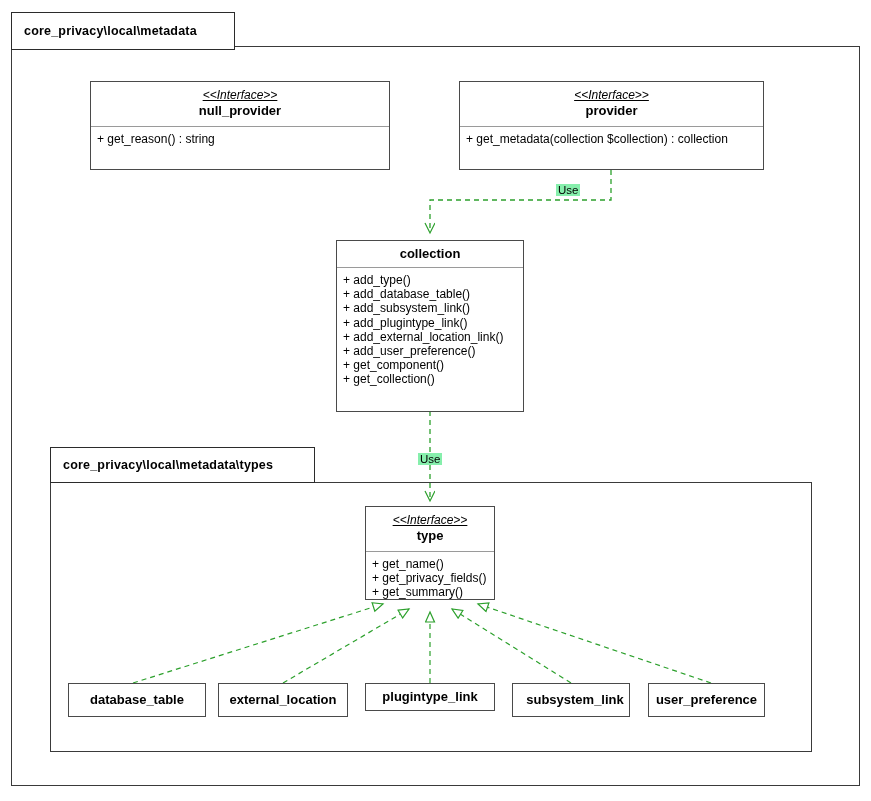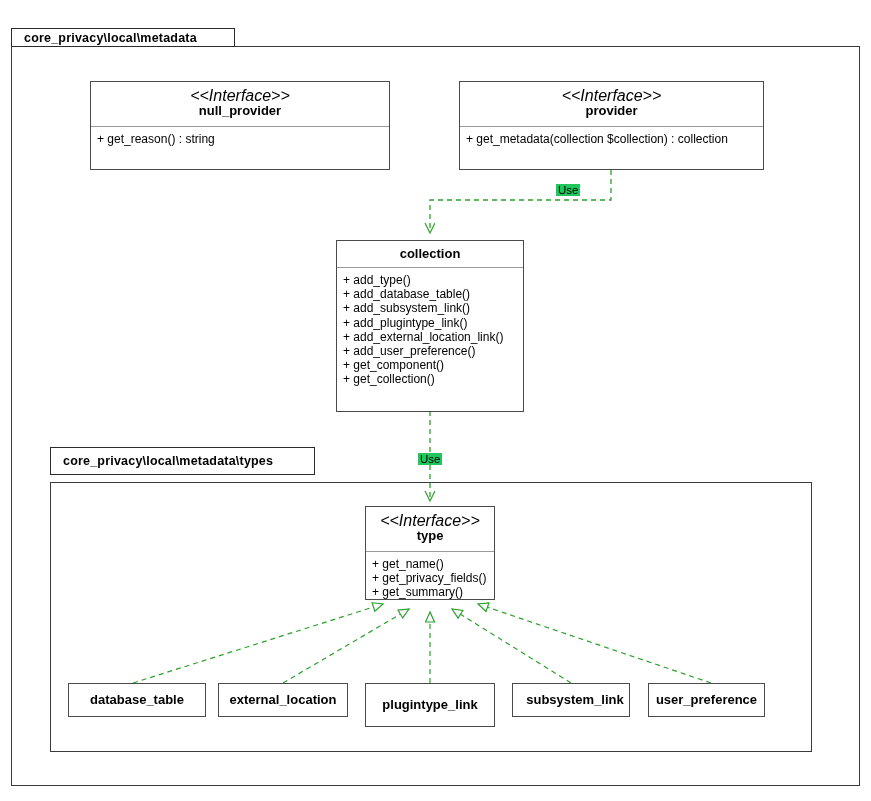--- a/index.html
+++ b/index.html
@@ -60,23 +60,24 @@
   .node-head {
     text-align: center;
     padding: 6px 4px 7px 4px;
     box-sizing: border-box;
   }
   .node-head.with-div {
     border-bottom: 1px solid #9a9a9a;
   }
   .stereotype {
     font-style: italic;
-    font-size: 16px;
+    font-size: 12px;
     color: #000000;
     line-height: 15px;
+    text-decoration: underline;
   }
   .node-title {
     font-weight: bold;
     font-size: 13px;
     color: #000000;
     line-height: 16px;
   }
   .node-members {
     padding: 5px 0 4px 6px;
     box-sizing: border-box;
@@ -96,36 +97,36 @@
   }
   .node-simple .node-title {
     line-height: 14px;
   }
 
   
   .edge-label {
     position: absolute;
     font-size: 11.5px;
     color: #000000;
-    background: #22c55e;
+    background: #86efac;
     padding: 0 2px;
     white-space: nowrap;
     z-index: 5;
   }
 </style>
 </head>
 <body>
 
 <div id="canvas">
 
   <div class="pkg-body" style="left:11px; top:46px; width:849px; height:740px;"></div>
-  <div class="pkg-tab" style="left:11px; top:28px; width:224px; height:19px;">core_privacy\local\metadata</div>
+  <div class="pkg-tab" style="left:11px; top:12px; width:224px; height:38px;">core_privacy\local\metadata</div>
 
   <div class="pkg-body" style="left:50px; top:482px; width:762px; height:270px;"></div>
-  <div class="pkg-tab" style="left:50px; top:447px; width:265px; height:28px;">core_privacy\local\metadata\types</div>
+  <div class="pkg-tab" style="left:50px; top:447px; width:265px; height:36px;">core_privacy\local\metadata\types</div>
 
   <svg id="edges" viewBox="0 0 871 801" xmlns="http://www.w3.org/2000/svg">
     <defs>
       <marker id="openArrow" markerWidth="14" markerHeight="14" refX="10" refY="5" orient="auto" markerUnits="userSpaceOnUse">
         <path d="M1,0 L11,5 L1,10" fill="none" stroke="#2ca02c" stroke-width="1.2"></path>
       </marker>
       <marker id="hollowTri" markerWidth="14" markerHeight="14" refX="11" refY="5.5" orient="auto" markerUnits="userSpaceOnUse">
         <path d="M1,1 L11,5.5 L1,10 Z" fill="#ffffff" stroke="#2ca02c" stroke-width="1.2"></path>
       </marker>
     </defs>
@@ -207,21 +208,21 @@
   </div>
 
   <div class="node node-simple" style="left:68px; top:683px; width:138px; height:34px;">
     <div class="node-title">database_table</div>
   </div>
 
   <div class="node node-simple" style="left:218px; top:683px; width:130px; height:34px;">
     <div class="node-title">external_location</div>
   </div>
 
-  <div class="node node-simple" style="left:365px; top:683px; width:130px; height:44px;text-align:center;">
+  <div class="node node-simple" style="left:365px; top:683px; width:130px; height:28px;text-align:center;">
     <div class="node-title">plugintype_link</div>
   </div>
 
   <div class="node node-simple" style="left:512px; top:683px; width:118px; height:34px;padding-left:8px;">
     <div class="node-title">subsystem_link</div>
   </div>
 
   <div class="node node-simple" style="left:648px; top:683px; width:117px; height:34px;">
     <div class="node-title">user_preference</div>
   </div>

